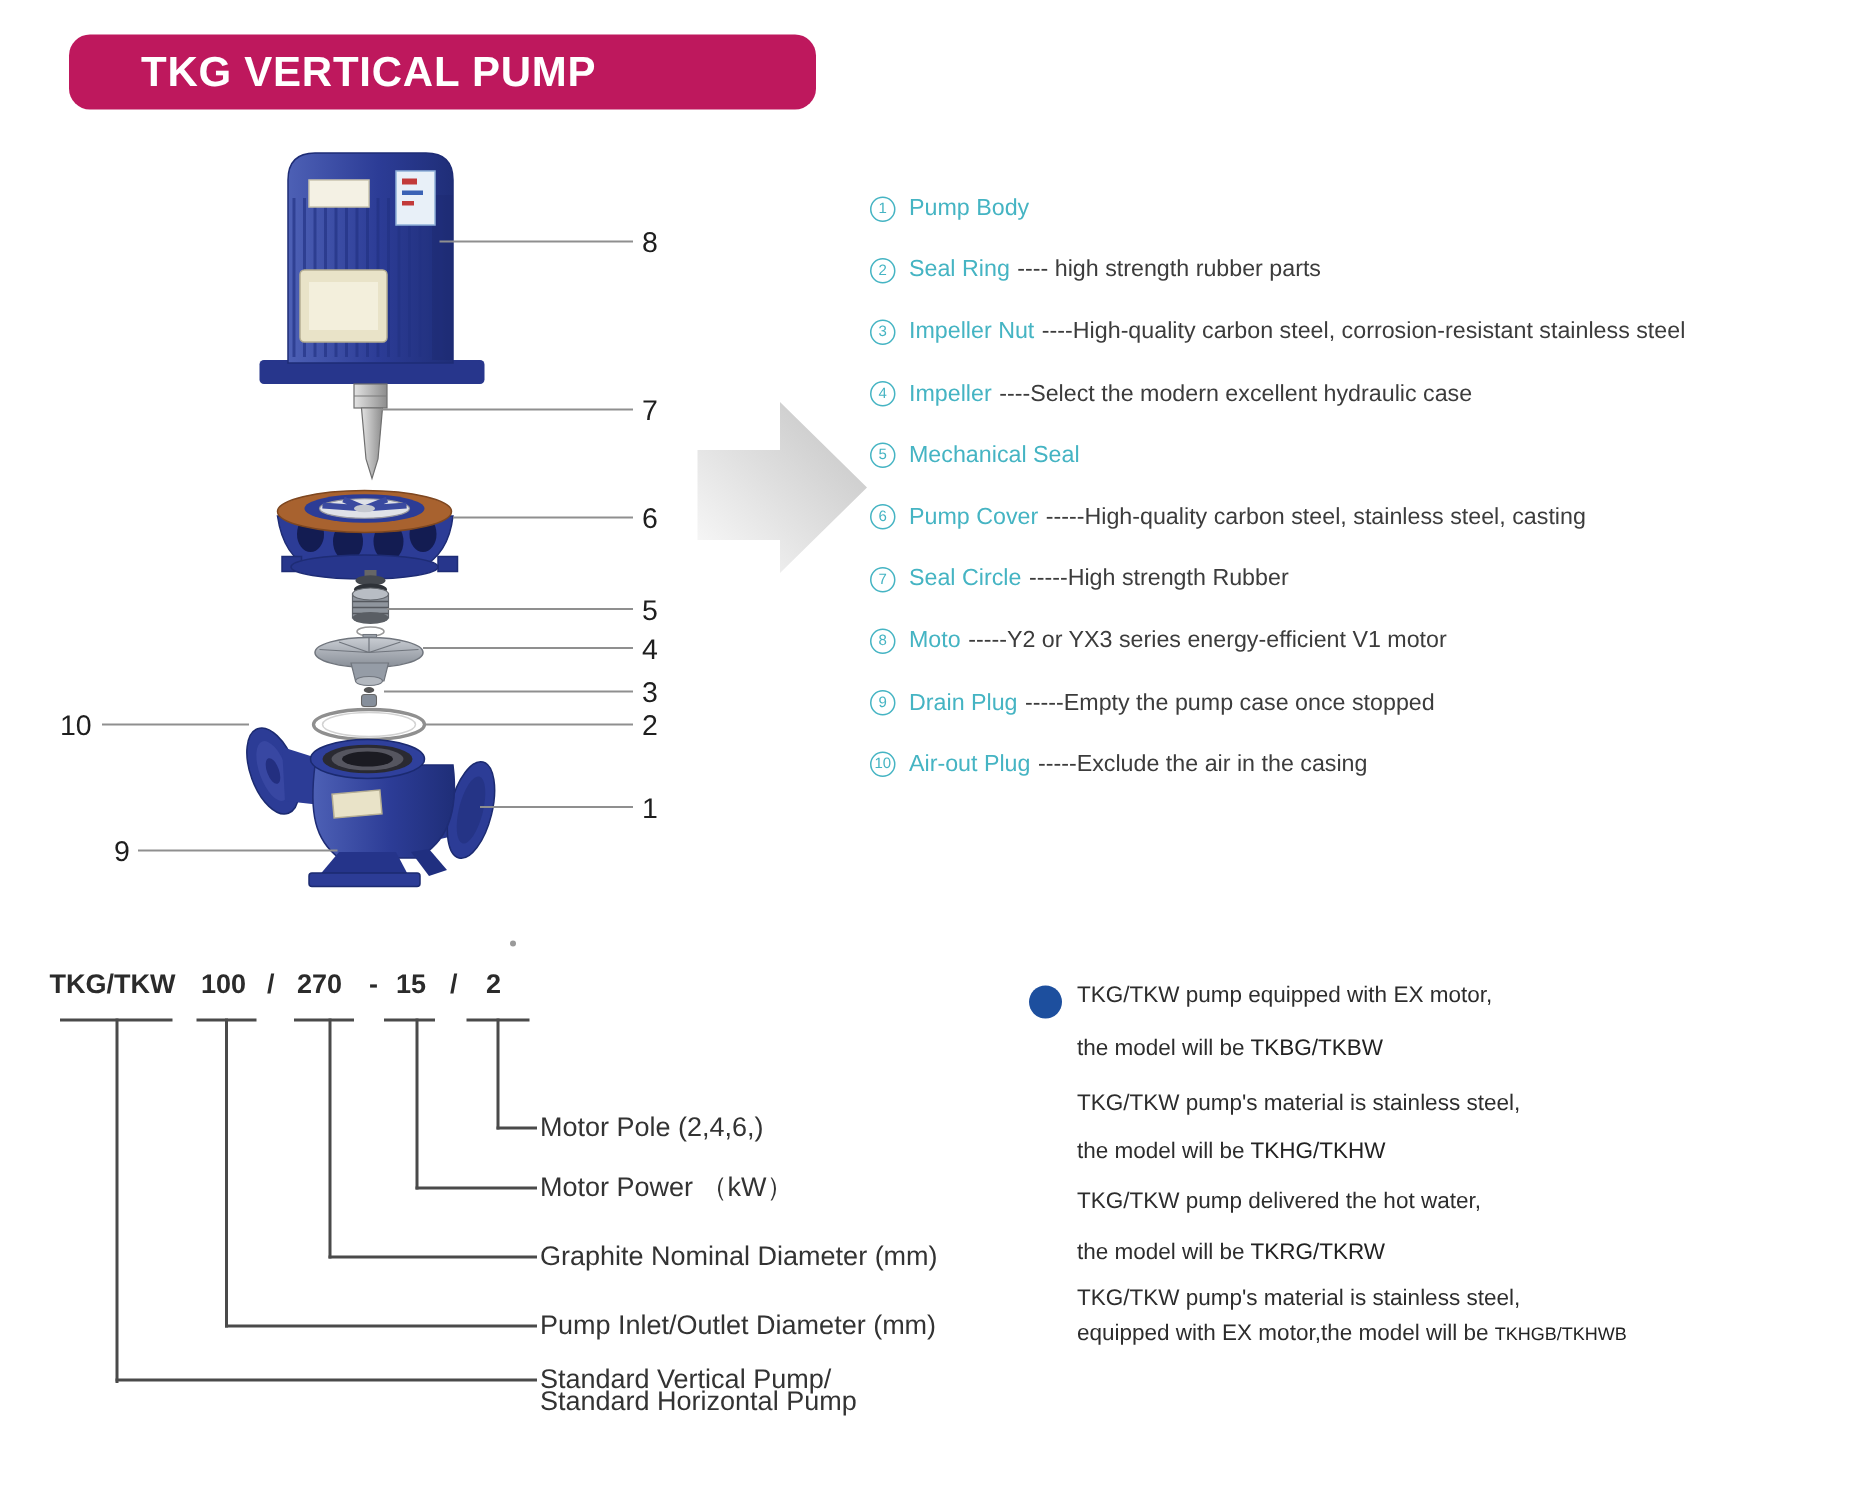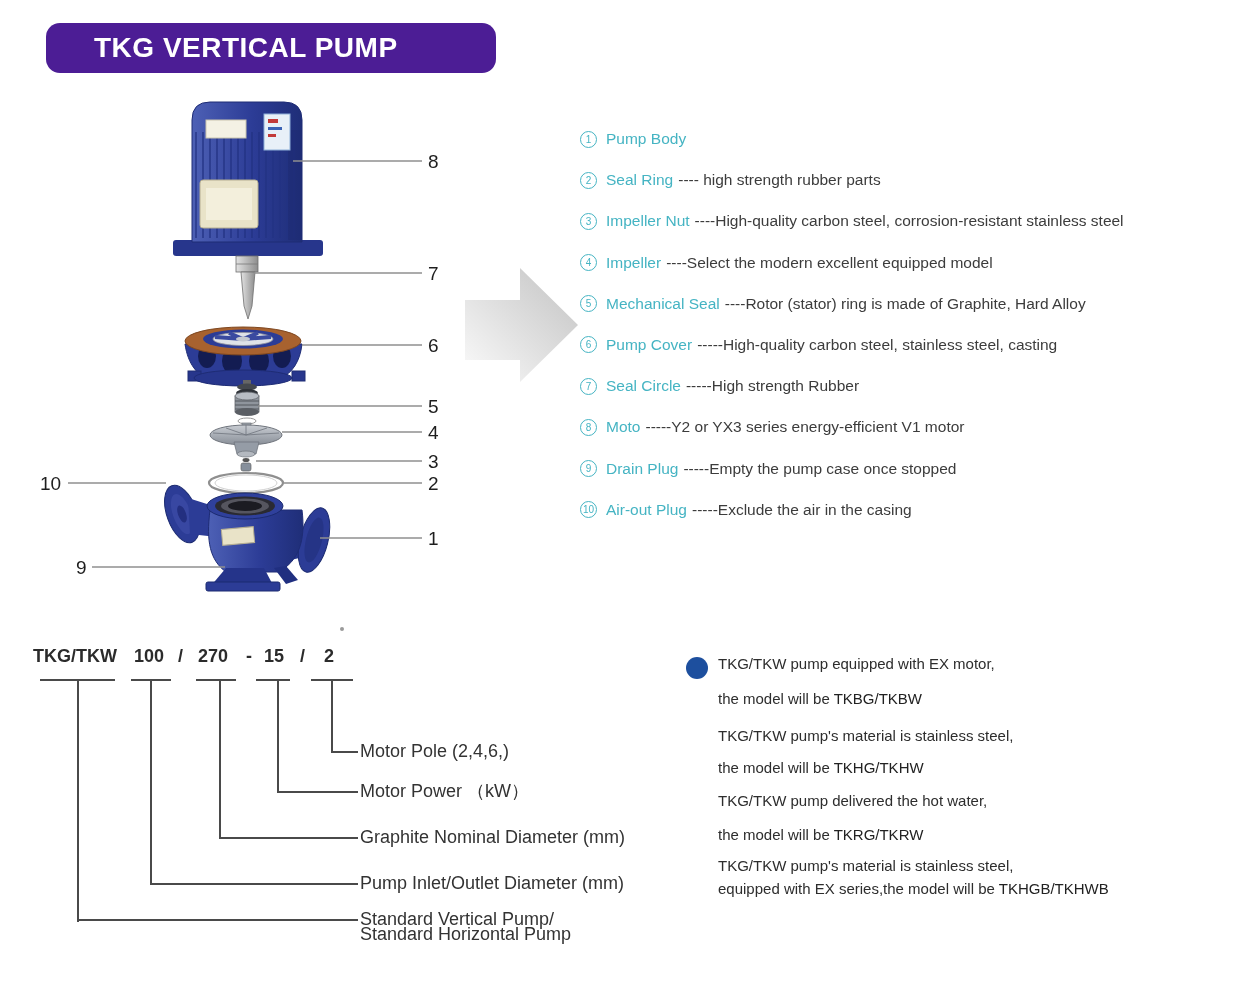--- a/index.html
+++ b/index.html
@@ -1,21 +1,21 @@
 <!DOCTYPE html>
 <html><head>
 <meta charset="utf-8">
 <style>
   * { margin:0; padding:0; box-sizing:border-box; }
   body { background:#ffffff; font-family:"Liberation Sans", sans-serif; }
   #stage { position:relative; width:1234px; height:1000px; background:#ffffff; overflow:hidden; }
 
   
-  .banner { position:absolute; left:46px; top:23px; width:450px; height:50px;
-            background:#4c1d95; border-radius:14px; display:flex; align-items:center; }
+  .banner { position:absolute; left:46px; top:23px; width:498px; height:50px;
+            background:#be185d; border-radius:14px; display:flex; align-items:center; }
   .banner span { color:#ffffff; font-weight:bold; font-size:28px; letter-spacing:.5px; padding-left:48px; }
 
   
   .diagram-svg { position:absolute; left:30px; top:90px; }
   .arrow-svg   { position:absolute; left:455px; top:255px; }
 
   
   .legend { position:absolute; left:580px; top:130px; width:652px; }
   .legend-row { display:flex; align-items:center; height:18px; margin-bottom:23.2px; white-space:nowrap; }
   .lnum  { flex:0 0 auto; width:17px; height:17px; border:1px solid #45b4c3; border-radius:50%;
@@ -27,21 +27,21 @@
   .code-token { position:absolute; font-size:18px; font-weight:bold; color:#2b2b2b; top:646px; }
   .code-underline { position:absolute; height:2px; background:#4a4a4a; top:679px; }
   .line-v { position:absolute; width:2px; background:#4a4a4a; }
   .line-h { position:absolute; height:2px; background:#4a4a4a; }
   .code-label { position:absolute; left:360px; font-size:18px; color:#333333; line-height:15px; white-space:nowrap; }
 
   
   .bullet { position:absolute; left:686px; top:657px; width:22px; height:22px; border-radius:50%; background:#1d4f9e; }
   .note-line { position:absolute; left:718px; font-size:15px; color:#2d2d2d; white-space:nowrap; }
   .note-line b { font-weight:normal; color:#222; }
-  .note-line b.xl { font-size:15px;margin-top:28px; }
+  .note-line b.xl { font-size:12px;margin-top:28px; }
 
   .stray-dot { position:absolute; left:340px; top:627px; width:4px; height:4px; border-radius:50%; background:#9a9a9a; }
 </style>
 </head>
 <body>
 
 <div id="stage">
 
   <div class="banner">
     <span>TKG VERTICAL PUMP</span>
@@ -201,26 +201,25 @@
         <span class="ldesc">---- high strength rubber parts</span>
       </div>
     <div class="legend-row">
         <span class="lnum">3</span>
         <span class="lname">Impeller Nut</span>
         <span class="ldesc">----High-quality carbon steel, corrosion-resistant stainless steel</span>
       </div>
     <div class="legend-row">
         <span class="lnum">4</span>
         <span class="lname">Impeller</span>
-        <span class="ldesc">----Select the modern excellent equipped model</span>
+        <span class="ldesc">----Select the modern excellent hydraulic case</span>
       </div>
     <div class="legend-row">
         <span class="lnum">5</span>
         <span class="lname">Mechanical Seal</span>
-        <span class="ldesc">----Rotor (stator) ring is made of Graphite, Hard Alloy</span>
       </div>
     <div class="legend-row">
         <span class="lnum">6</span>
         <span class="lname">Pump Cover</span>
         <span class="ldesc">-----High-quality carbon steel, stainless steel, casting</span>
       </div>
     <div class="legend-row">
         <span class="lnum">7</span>
         <span class="lname">Seal Circle</span>
         <span class="ldesc">-----High strength Rubber</span>
@@ -284,16 +283,16 @@
 
   <div>
     <div class="bullet"></div>
     <div class="note-line" style="top:655px"><span>TKG/TKW pump equipped with EX motor,</span><b class="model"></b></div>
     <div class="note-line" style="top:690px"><span>the model will be </span><b class="model">TKBG/TKBW</b></div>
     <div class="note-line" style="top:727px"><span>TKG/TKW pump's material is stainless steel,</span><b class="model"></b></div>
     <div class="note-line" style="top:759px"><span>the model will be </span><b class="model">TKHG/TKHW</b></div>
     <div class="note-line" style="top:792px"><span>TKG/TKW pump delivered the hot water,</span><b class="model"></b></div>
     <div class="note-line" style="top:826px"><span>the model will be </span><b class="model">TKRG/TKRW</b></div>
     <div class="note-line" style="top:857px"><span>TKG/TKW pump's material is stainless steel,</span><b class="model"></b></div>
-    <div class="note-line" style="top:880px"><span>equipped with EX series,the model will be </span><b class="model xl">TKHGB/TKHWB</b></div>
+    <div class="note-line" style="top:880px"><span>equipped with EX motor,the model will be </span><b class="model xl">TKHGB/TKHWB</b></div>
   </div>
 
 </div>
 
 </body></html>

